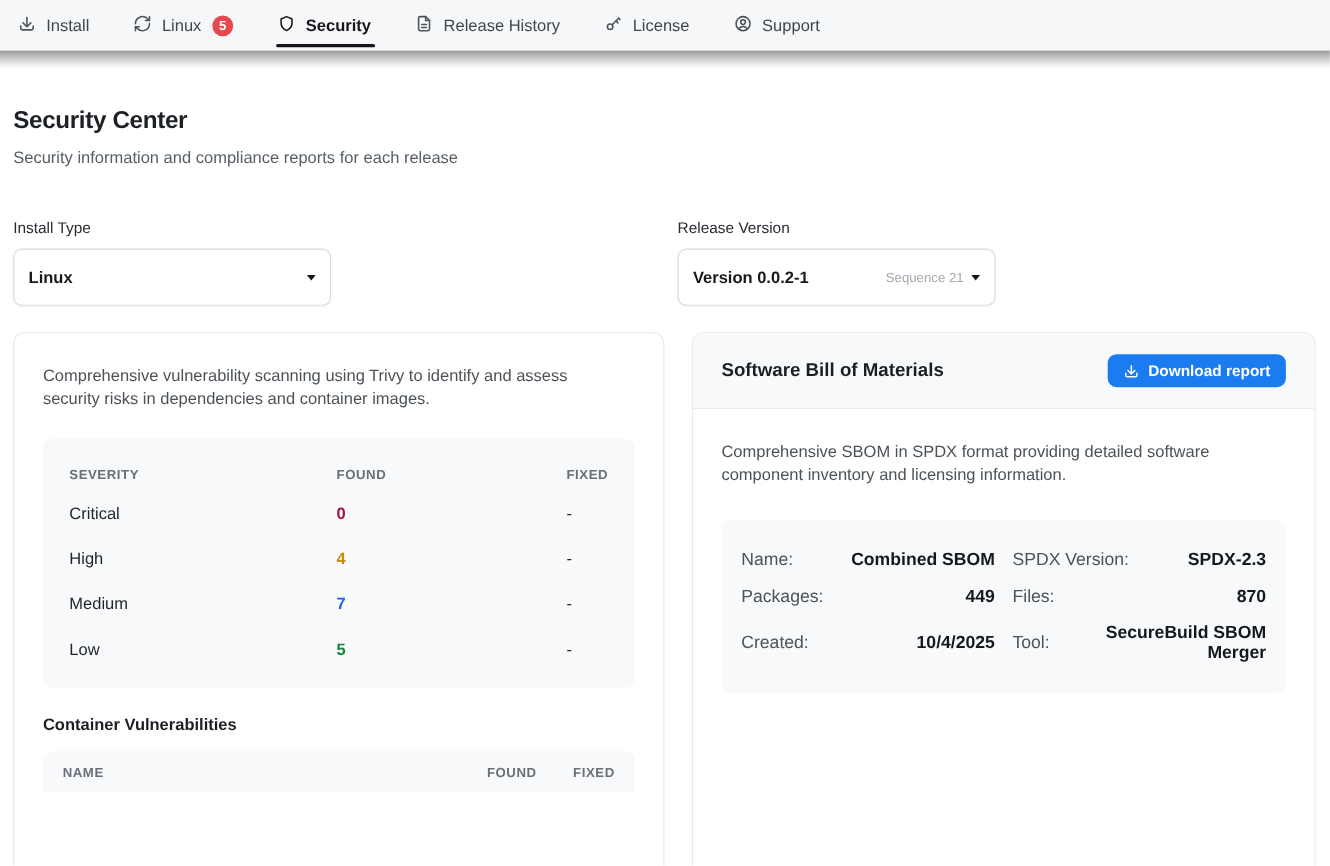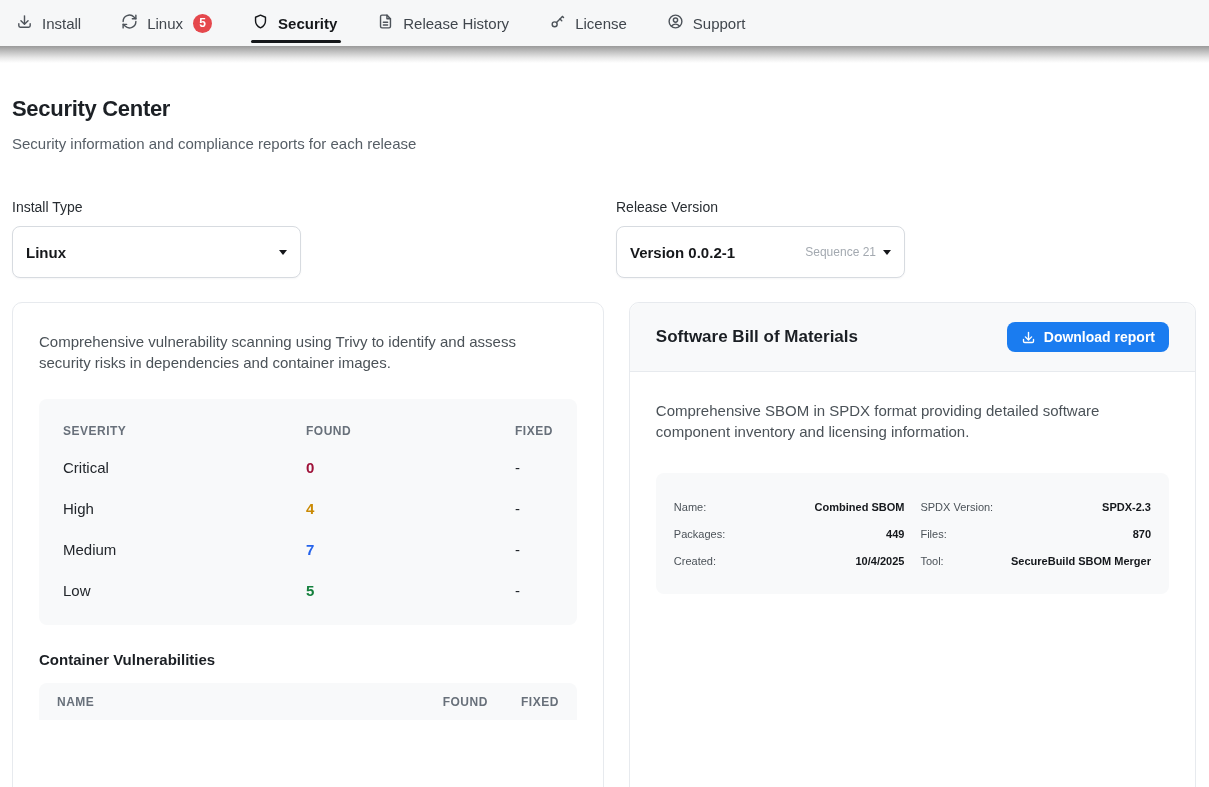--- a/index.html
+++ b/index.html
@@ -117,21 +117,21 @@
     font-family:"Liberation Sans", sans-serif;
   }
   .dl-btn svg { width:15px; height:15px; stroke:#fff; }
   .sbom-grid {
     margin-top:31px; background:#f8f9fa; border-radius:8px;
     padding:20px 18px; display:grid; grid-template-columns:1fr 1fr;
     column-gap:16px;
   }
   .sbom-field {
     display:flex; align-items:center; justify-content:space-between;
-    padding:7.5px 0; font-size:11px;
+    padding:7.5px 0; font-size:16px;
   }
   .sbom-label { color:#4b5258; white-space:nowrap; }
   .sbom-value { font-weight:700; color:#15181c; text-align:right; margin-left:10px; }
 </style>
 </head>
 <body>
 
 <nav class="topnav">
   <div class="nav-item">
     <span><svg viewBox="0 0 24 24" fill="none" stroke-width="2" stroke-linecap="round" stroke-linejoin="round">

